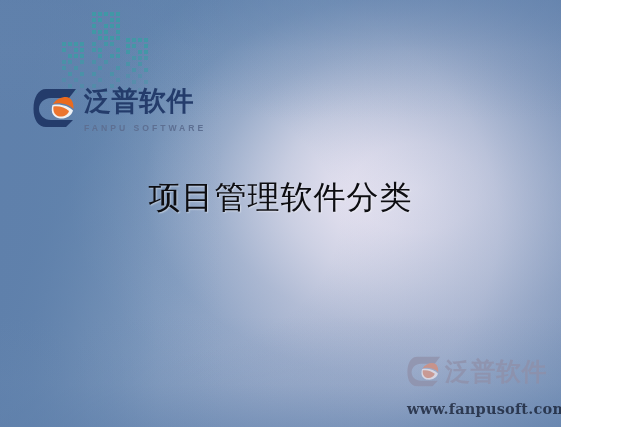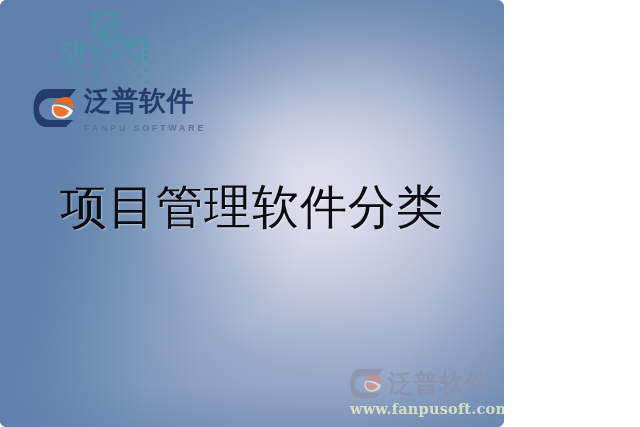--- a/index.html
+++ b/index.html
@@ -3,27 +3,26 @@
 <meta charset="utf-8">
 <style>
   html, body {
     margin: 0;
     padding: 0;
     background: #ffffff;
   }
 
   #banner {
     position: relative;
-    width: 504px;
+    width: 561px;
     height: 427px;
     overflow: hidden;
     font-family: "Liberation Sans", sans-serif;
     
     background-color: #5f80ab;
-    border-radius: 7px;
   }
 
   
   .bg-layer {
     position: absolute;
     inset: 0;
   }
   .bg-blue {
     background: linear-gradient(120deg,
         #5b7da9 0%,
@@ -120,21 +119,21 @@
   }
 
   
   #headline {
     position: absolute;
     left: 0;
     right: 0;
     top: 176px;
     text-align: center;
     font-family: "DejaVu Serif", "Liberation Serif", serif;
-    font-size: 47px;
+    font-size: 32px;
     font-weight: 400;
     color: #0d0d11;
     line-height: 1.33;
     letter-spacing: 1px;
     text-shadow: 1px 1px 1.5px rgba(255,255,255,0.45);
     white-space: nowrap;
   }
   #headline .hl-line { display: block; }
 
   
@@ -161,25 +160,25 @@
     margin-left: 4px;
     font-family: "DejaVu Sans", "Liberation Sans", sans-serif;
     font-size: 25px;
     font-weight: 700;
     color: #8f8fa8;
     line-height: 1;
     letter-spacing: 0.5px;
     white-space: nowrap;
   }
   .wm-url {
-    margin-top: 1px;
+    margin-top: 13px;
     font-family: "DejaVu Serif", "Liberation Serif", serif;
     font-size: 14.5px;
     font-weight: 700;
-    color: #fef9c3;
+    color: #0f172a;
     letter-spacing: 0.2px;
     white-space: nowrap;
     text-align: center;
   }
 </style>
 </head>
 <body>
 
 <div id="banner">
 

